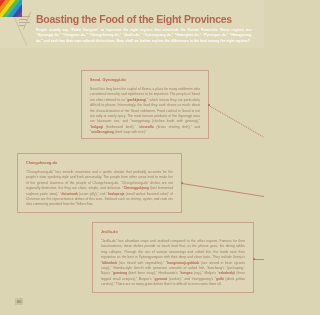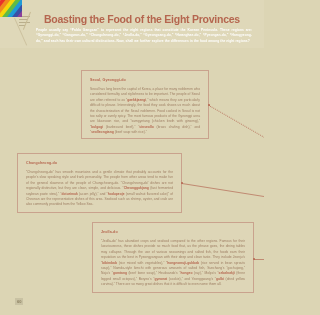--- a/index.html
+++ b/index.html
@@ -91,21 +91,20 @@
   #page-title {
     position: absolute;
     left: 36px;
     top: 13px;
     font-size: 10.5px;
     font-weight: bold;
     letter-spacing: -0.25px;
     color: #b5664f;
     white-space: nowrap;
     line-height: 12px;
-    margin-left: 8px;
   }
 
   
   #intro-text {
     position: absolute;
     left: 36px;
     top: 28px;
     width: 216px;
     font-size: 3.3px;
     line-height: 5.4px;

